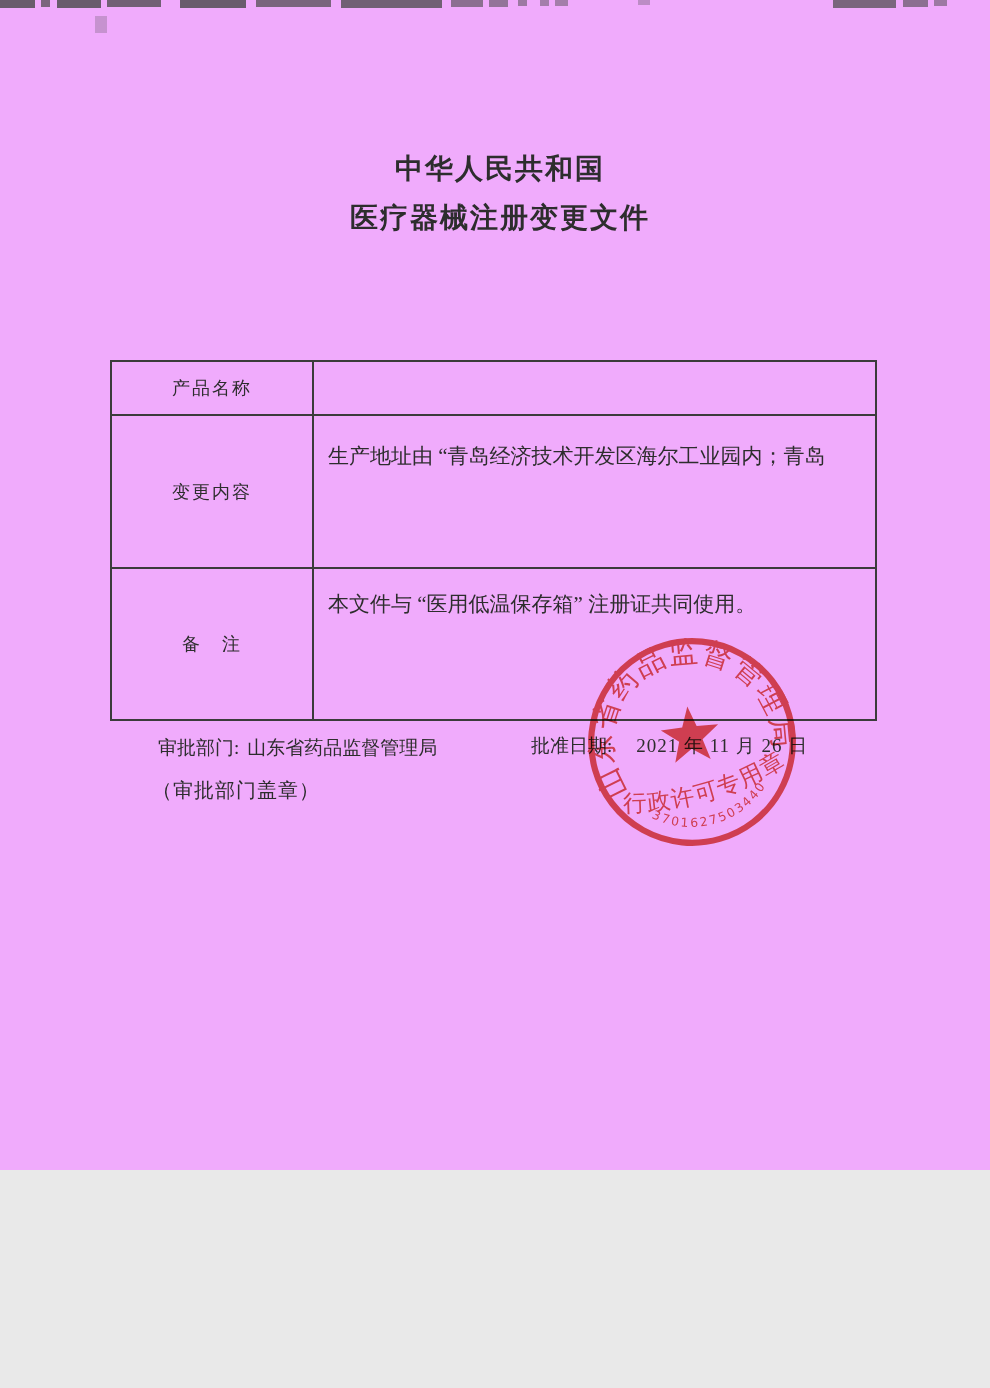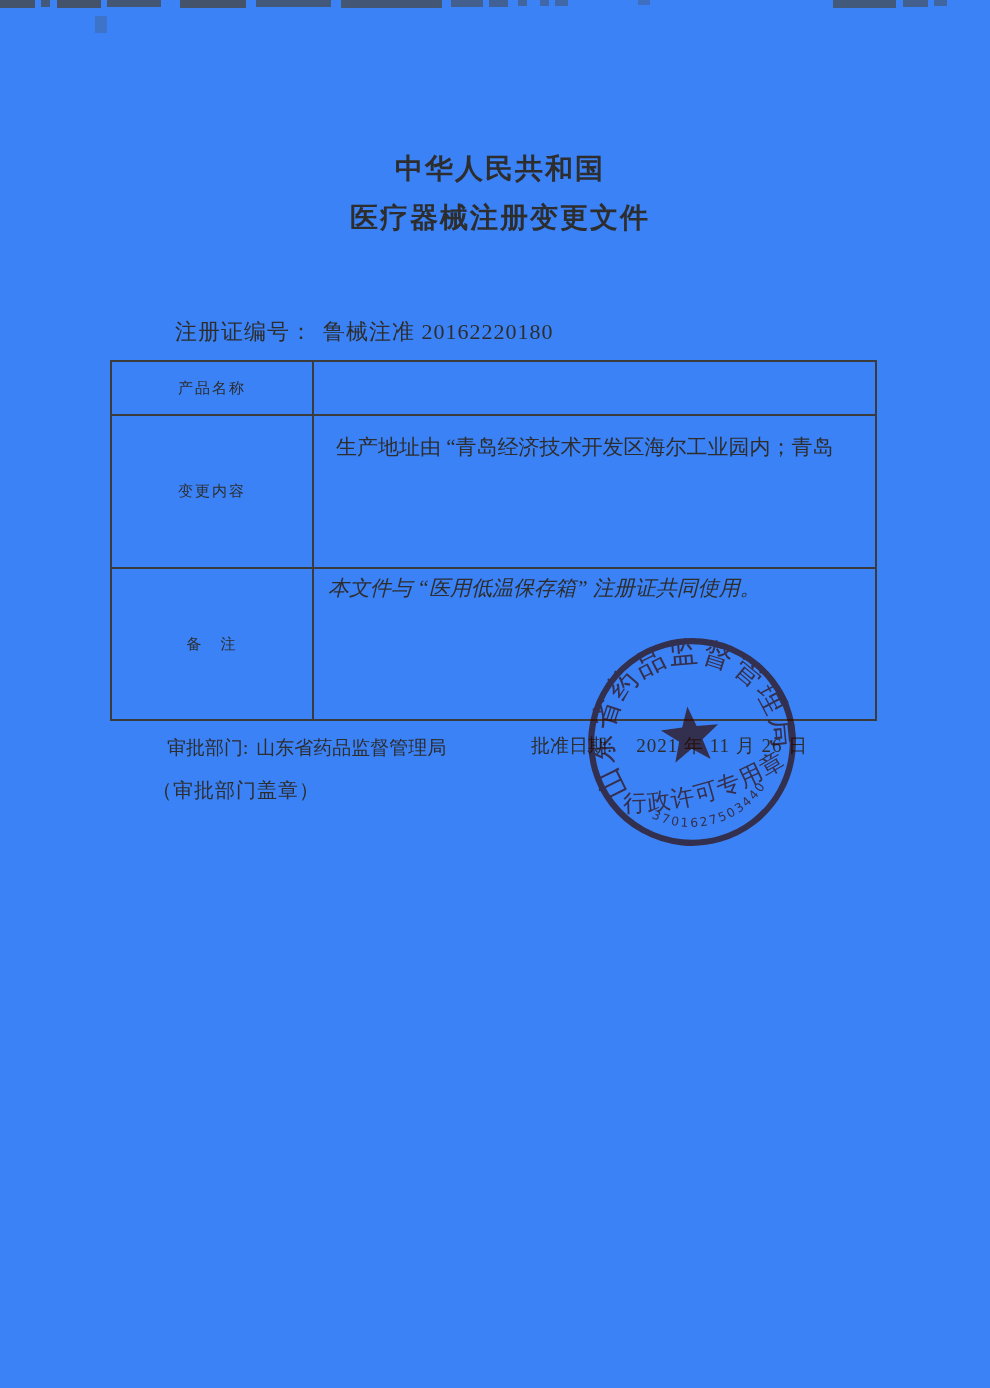--- a/index.html
+++ b/index.html
@@ -1,19 +1,19 @@
 <!DOCTYPE html>
 <html><head>
 <meta charset="utf-8">
 <style>
   * { margin:0; padding:0; box-sizing:border-box; }
   html,body { background:#e9e9e9; }
   body { font-family:"Liberation Serif","DejaVu Serif",serif; }
   .page {
-    position:relative; width:990px; height:1388px; background:#3b82f6;
+    position:relative; width:990px; height:1170px; background:#f0abfc;
     color:#2d2d2d; overflow:hidden; margin:0 auto;
   }
   
   .noise { position:absolute; background:#474747; }
   
   .title-block { position:absolute; left:0; top:150px; width:1000px; text-align:center; }
   .title-line1 { font-size:28px; font-weight:bold; letter-spacing:2px; }
   .title-line2 { font-size:28px; font-weight:bold; letter-spacing:2px; margin-top:11px; }
   
   .reg-line { position:absolute; left:175px; top:317px; font-size:22px; white-space:nowrap; }
@@ -22,32 +22,32 @@
   
   .doc-table {
     position:absolute; left:110px; top:360px; width:767px;
     border:2px solid #3b3b3b; background:transparent;
   }
   .t-row { display:flex; }
   .t-row + .t-row { border-top:2px solid #3b3b3b; }
   .t-label {
     width:202px; flex:0 0 202px; border-right:2px solid #3b3b3b;
     display:flex; align-items:center; justify-content:center;
-    font-size:15px; letter-spacing:2px;
+    font-size:18px; letter-spacing:2px;
   }
   .t-content { flex:1; padding:0 14px; font-size:21px; }
   .row-1 { height:52px; }
   .row-1 .t-content { display:flex; align-items:center; }
   .row-2 { height:153px; }
   .row-2 .line { line-height:50px; white-space:nowrap; }
-  .row-2 .t-content { padding-top:6px;margin-left:8px; }
+  .row-2 .t-content { padding-top:15px; }
   .row-3 { height:152px; }
-  .row-3 .line { padding-top:4px; line-height:30px;font-style:italic; }
+  .row-3 .line { padding-top:20px; line-height:30px; }
   
-  .footer-approval { position:absolute; left:167px; top:735px; font-size:19px; white-space:nowrap; }
+  .footer-approval { position:absolute; left:158px; top:735px; font-size:19px; white-space:nowrap; }
   .footer-approval .val { margin-left:8px; }
   .footer-sealnote { position:absolute; left:152px; top:777px; font-size:20px; letter-spacing:1px; }
   .footer-date { position:absolute; left:531px; top:733px; font-size:19px; white-space:nowrap; }
   .footer-date .val { margin-left:24px; letter-spacing:1px; }
   
   .stamp {
     position:absolute; left:580px; top:630px; width:224px; height:224px;
     mix-blend-mode:multiply; opacity:0.88; z-index:3; pointer-events:none;
   }
 </style>
@@ -74,23 +74,20 @@
     <div class="noise" style="left:903px;top:0;width:25px;height:7px;opacity:.6"></div>
     <div class="noise" style="left:934px;top:0;width:13px;height:6px;opacity:.5"></div>
     <div class="noise" style="left:95px;top:16px;width:12px;height:17px;opacity:.25"></div>
   </div>
 
   <div class="title-block">
     <div class="title-line1">中华人民共和国</div>
     <div class="title-line2">医疗器械注册变更文件</div>
   </div>
 
-  <div class="reg-line">
-    <span class="lbl">注册证编号：</span><span class="val">鲁械注准 20162220180</span>
-  </div>
 
   <div class="doc-table">
     <div class="t-row row-1">
       <div class="t-label">产品名称</div>
     </div>
     <div class="t-row row-2">
       <div class="t-label">变更内容</div>
       <div class="t-content">
         <div class="line">生产地址由 “青岛经济技术开发区海尔工业园内；青岛</div>
       </div>

